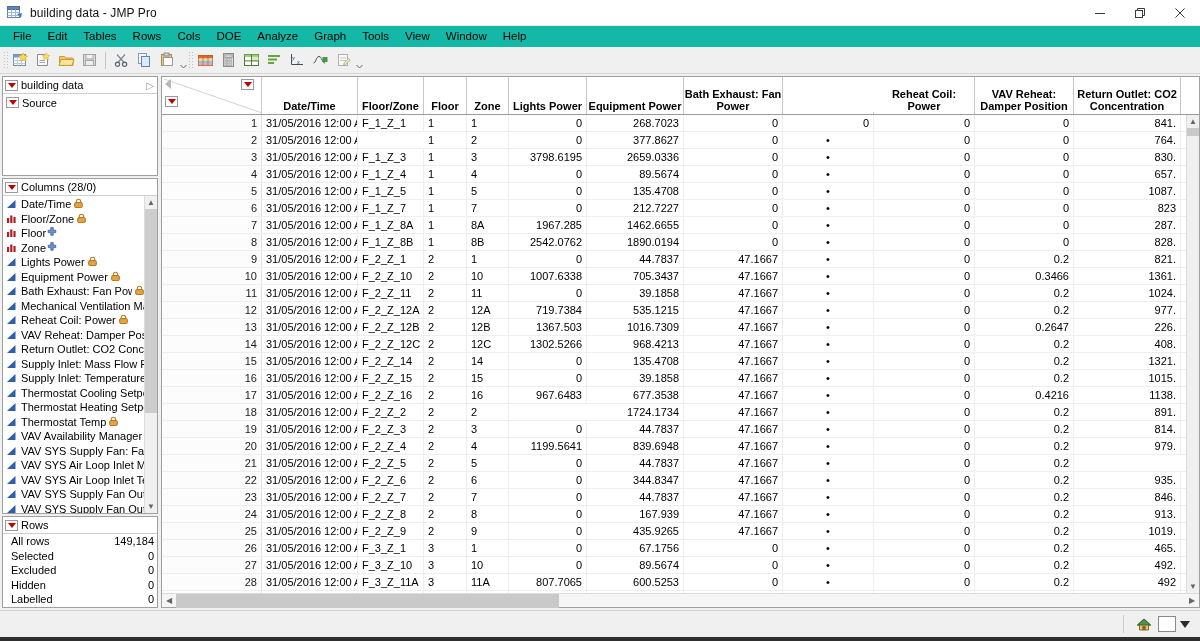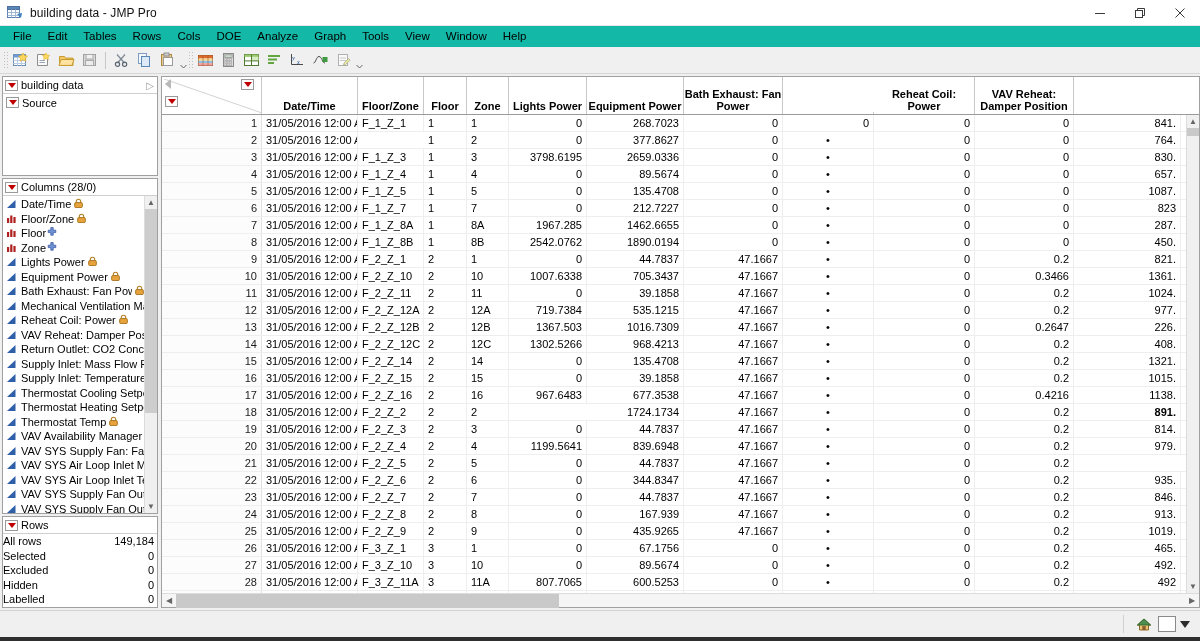--- a/index.html
+++ b/index.html
@@ -85,21 +85,21 @@
 
   
   .vscroll { width: 13px; flex: 0 0 13px; background: #f0f0f0; border-left: 1px solid #dcdcdc;
              display: flex; flex-direction: column; }
   .vsbtn { height: 13px; flex: 0 0 13px; display: flex; align-items: center; justify-content: center;
            color: #666; font-size: 8px; background: #f0f0f0; }
   .vstrack { flex: 1 1 auto; position: relative; background: #f0f0f0; }
   .vsthumb { position: absolute; left: 0; right: 0; background: #cdcdcd; }
 
   #rowspanel { flex: 0 0 92px; margin-top: 2px; margin-bottom: 2px; }
-  .rowstat { display: flex; height: 14.5px; align-items: center; font-size: 11px; padding: 0 3px 0 0; }
+  .rowstat { display: flex; height: 14.5px; align-items: center; font-size: 11px; padding: 0 3px 0 8px; }
   .rowstat .lbl { flex: 1 1 auto; }
   .rowstat .val { text-align: right; }
 
   
   #tablearea { flex: 1 1 auto; min-width: 0; display: flex; flex-direction: column;
                background: #fff; border: 1px solid #a0a0a0; border-left: 1px solid #a0a0a0;
                margin: 2px 0 2px 1px; }
   #corner { height: 38px; flex: 0 0 38px; display: flex; border-bottom: 1px solid #9a9a9a; }
   #cornerbox { width: 100px; flex: 0 0 100px; position: relative; background: #fff;
                border-right: 1px solid #c8c8c8; }
@@ -676,20 +676,23 @@
             </div>
             <div class="colhead" style="flex: 0 0 91px; width: 91px; margin-top: 35px;">
               <span>Mechanical Ventilation ...</span>
             </div>
             <div class="colhead" style="flex: 0 0 101px; width: 101px;">
               <span>Reheat Coil: Power</span>
             </div>
             <div class="colhead" style="flex: 0 0 99px; width: 99px;">
               <span>VAV Reheat: Damper Position</span>
             </div>
+            <div class="colhead" style="flex: 0 0 107px; width: 107px;">
+              <span>Return Outlet: CO2 Concentration</span>
+            </div>
           </div>
       </div>
 
       <div id="gridscroll">
         <div id="grid">
             <div class="drow">
               <div class="rnum">1</div>
               <div class="cell txt" style="flex: 0 0 96px; width: 96px;">31/05/2016 12:00 AM</div>
               <div class="cell txt" style="flex: 0 0 66px; width: 66px;">F_1_Z_1</div>
               <div class="cell txt" style="flex: 0 0 43px; width: 43px;">1</div>
@@ -791,21 +794,21 @@
               <div class="cell txt" style="flex: 0 0 96px; width: 96px;">31/05/2016 12:00 AM</div>
               <div class="cell txt" style="flex: 0 0 66px; width: 66px;">F_1_Z_8B</div>
               <div class="cell txt" style="flex: 0 0 43px; width: 43px;">1</div>
               <div class="cell txt" style="flex: 0 0 42px; width: 42px;">8B</div>
               <div class="cell num" style="flex: 0 0 78px; width: 78px;">2542.0762</div>
               <div class="cell num" style="flex: 0 0 97px; width: 97px;">1890.0194</div>
               <div class="cell num" style="flex: 0 0 99px; width: 99px;">0</div>
               <div class="cell miss" style="flex: 0 0 91px; width: 91px;">•</div>
               <div class="cell num" style="flex: 0 0 101px; width: 101px;">0</div>
               <div class="cell num" style="flex: 0 0 99px; width: 99px;">0</div>
-              <div class="cell num" style="flex: 0 0 107px; width: 107px;">450.</div>
+              <div class="cell num" style="flex: 0 0 107px; width: 107px;">828.</div>
             </div>
             <div class="drow">
               <div class="rnum">9</div>
               <div class="cell txt" style="flex: 0 0 96px; width: 96px;">31/05/2016 12:00 AM</div>
               <div class="cell txt" style="flex: 0 0 66px; width: 66px;">F_2_Z_1</div>
               <div class="cell txt" style="flex: 0 0 43px; width: 43px;">2</div>
               <div class="cell txt" style="flex: 0 0 42px; width: 42px;">1</div>
               <div class="cell num" style="flex: 0 0 78px; width: 78px;">0</div>
               <div class="cell num" style="flex: 0 0 97px; width: 97px;">44.7837</div>
               <div class="cell num" style="flex: 0 0 99px; width: 99px;">47.1667</div>
@@ -931,21 +934,21 @@
               <div class="cell txt" style="flex: 0 0 96px; width: 96px;">31/05/2016 12:00 AM</div>
               <div class="cell txt" style="flex: 0 0 66px; width: 66px;">F_2_Z_2</div>
               <div class="cell txt" style="flex: 0 0 43px; width: 43px;">2</div>
               <div class="cell txt" style="flex: 0 0 42px; width: 42px;">2</div>
               <div class="cell num" style="flex: 0 0 78px; width: 78px; margin-top: 41px;">2463.1049</div>
               <div class="cell num" style="flex: 0 0 97px; width: 97px;">1724.1734</div>
               <div class="cell num" style="flex: 0 0 99px; width: 99px;">47.1667</div>
               <div class="cell miss" style="flex: 0 0 91px; width: 91px;">•</div>
               <div class="cell num" style="flex: 0 0 101px; width: 101px;">0</div>
               <div class="cell num" style="flex: 0 0 99px; width: 99px;">0.2</div>
-              <div class="cell num" style="flex: 0 0 107px; width: 107px; font-weight: bold;">891.</div>
+              <div class="cell num" style="flex: 0 0 107px; width: 107px;">891.</div>
             </div>
             <div class="drow">
               <div class="rnum">19</div>
               <div class="cell txt" style="flex: 0 0 96px; width: 96px;">31/05/2016 12:00 AM</div>
               <div class="cell txt" style="flex: 0 0 66px; width: 66px;">F_2_Z_3</div>
               <div class="cell txt" style="flex: 0 0 43px; width: 43px;">2</div>
               <div class="cell txt" style="flex: 0 0 42px; width: 42px;">3</div>
               <div class="cell num" style="flex: 0 0 78px; width: 78px;">0</div>
               <div class="cell num" style="flex: 0 0 97px; width: 97px;">44.7837</div>
               <div class="cell num" style="flex: 0 0 99px; width: 99px;">47.1667</div>

